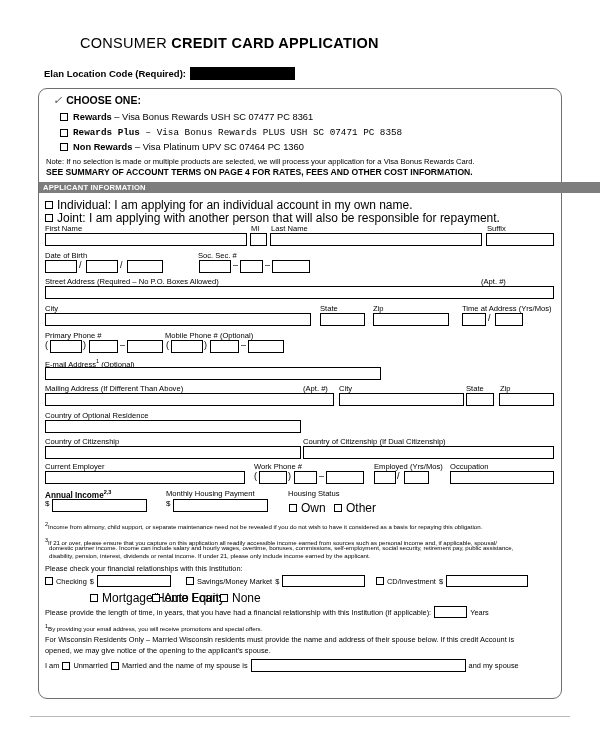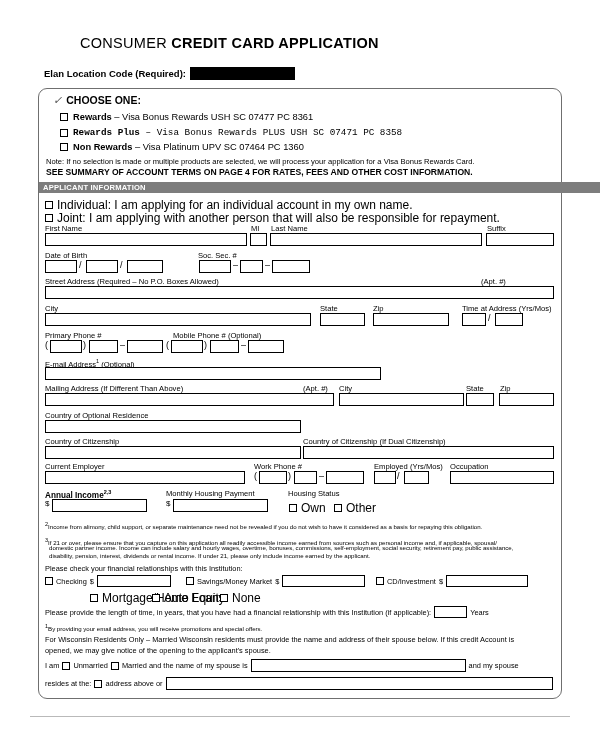--- a/index.html
+++ b/index.html
@@ -268,21 +268,21 @@
   <div class="lbl" style="left:462px; top:302px;">Time at Address (Yrs/Mos)</div>
 
   <div class="box" style="left:45px; top:311px; width:266px; height:13px;"></div>
   <div class="box" style="left:320px; top:311px; width:45px; height:13px;"></div>
   <div class="box" style="left:373px; top:311px; width:76px; height:13px;"></div>
   <div class="box" style="left:462px; top:311px; width:24px; height:13px;"></div>
   <div class="sep" style="left:488px; top:311px;">/</div>
   <div class="box" style="left:495px; top:311px; width:28px; height:13px;"></div>
 
   <div class="lbl" style="left:45px; top:329px;">Primary Phone #</div>
-  <div class="lbl" style="left:165px; top:329px;margin-left:8px;">Mobile Phone # (Optional)</div>
+  <div class="lbl" style="left:165px; top:329px;">Mobile Phone # (Optional)</div>
 
   <div class="sep" style="left:45px; top:338px;">(</div>
   <div class="box" style="left:50px; top:338px; width:32px; height:13px;"></div>
   <div class="sep" style="left:83px; top:338px;">)</div>
   <div class="box" style="left:89px; top:338px; width:29px; height:13px;"></div>
   <div class="sep" style="left:120px; top:338px;">–</div>
   <div class="box" style="left:127px; top:338px; width:36px; height:13px;"></div>
 
   <div class="sep" style="left:166px; top:338px;">(</div>
   <div class="box" style="left:171px; top:338px; width:32px; height:13px;"></div>
@@ -408,20 +408,14 @@
   <div class="inlinewrap" style="left:45px; top:657px;">
     <span>I am</span>
     <span class="cb"></span>
     <span>Unmarried</span>
     <span class="cb"></span>
     <span>Married and the name of my spouse is</span>
     <span class="box" style="position:relative; width:215px; height:13px;"></span>
     <span>and my spouse</span>
   </div>
 
-  <div class="inlinewrap" style="left:45px; top:675px;">
-    <span>resides at the:</span>
-    <span class="cb"></span>
-    <span>address above or</span>
-    <span class="box" style="position:relative; width:387px; height:13px;"></span>
-  </div>
 
 </div>
 
 </body></html>

